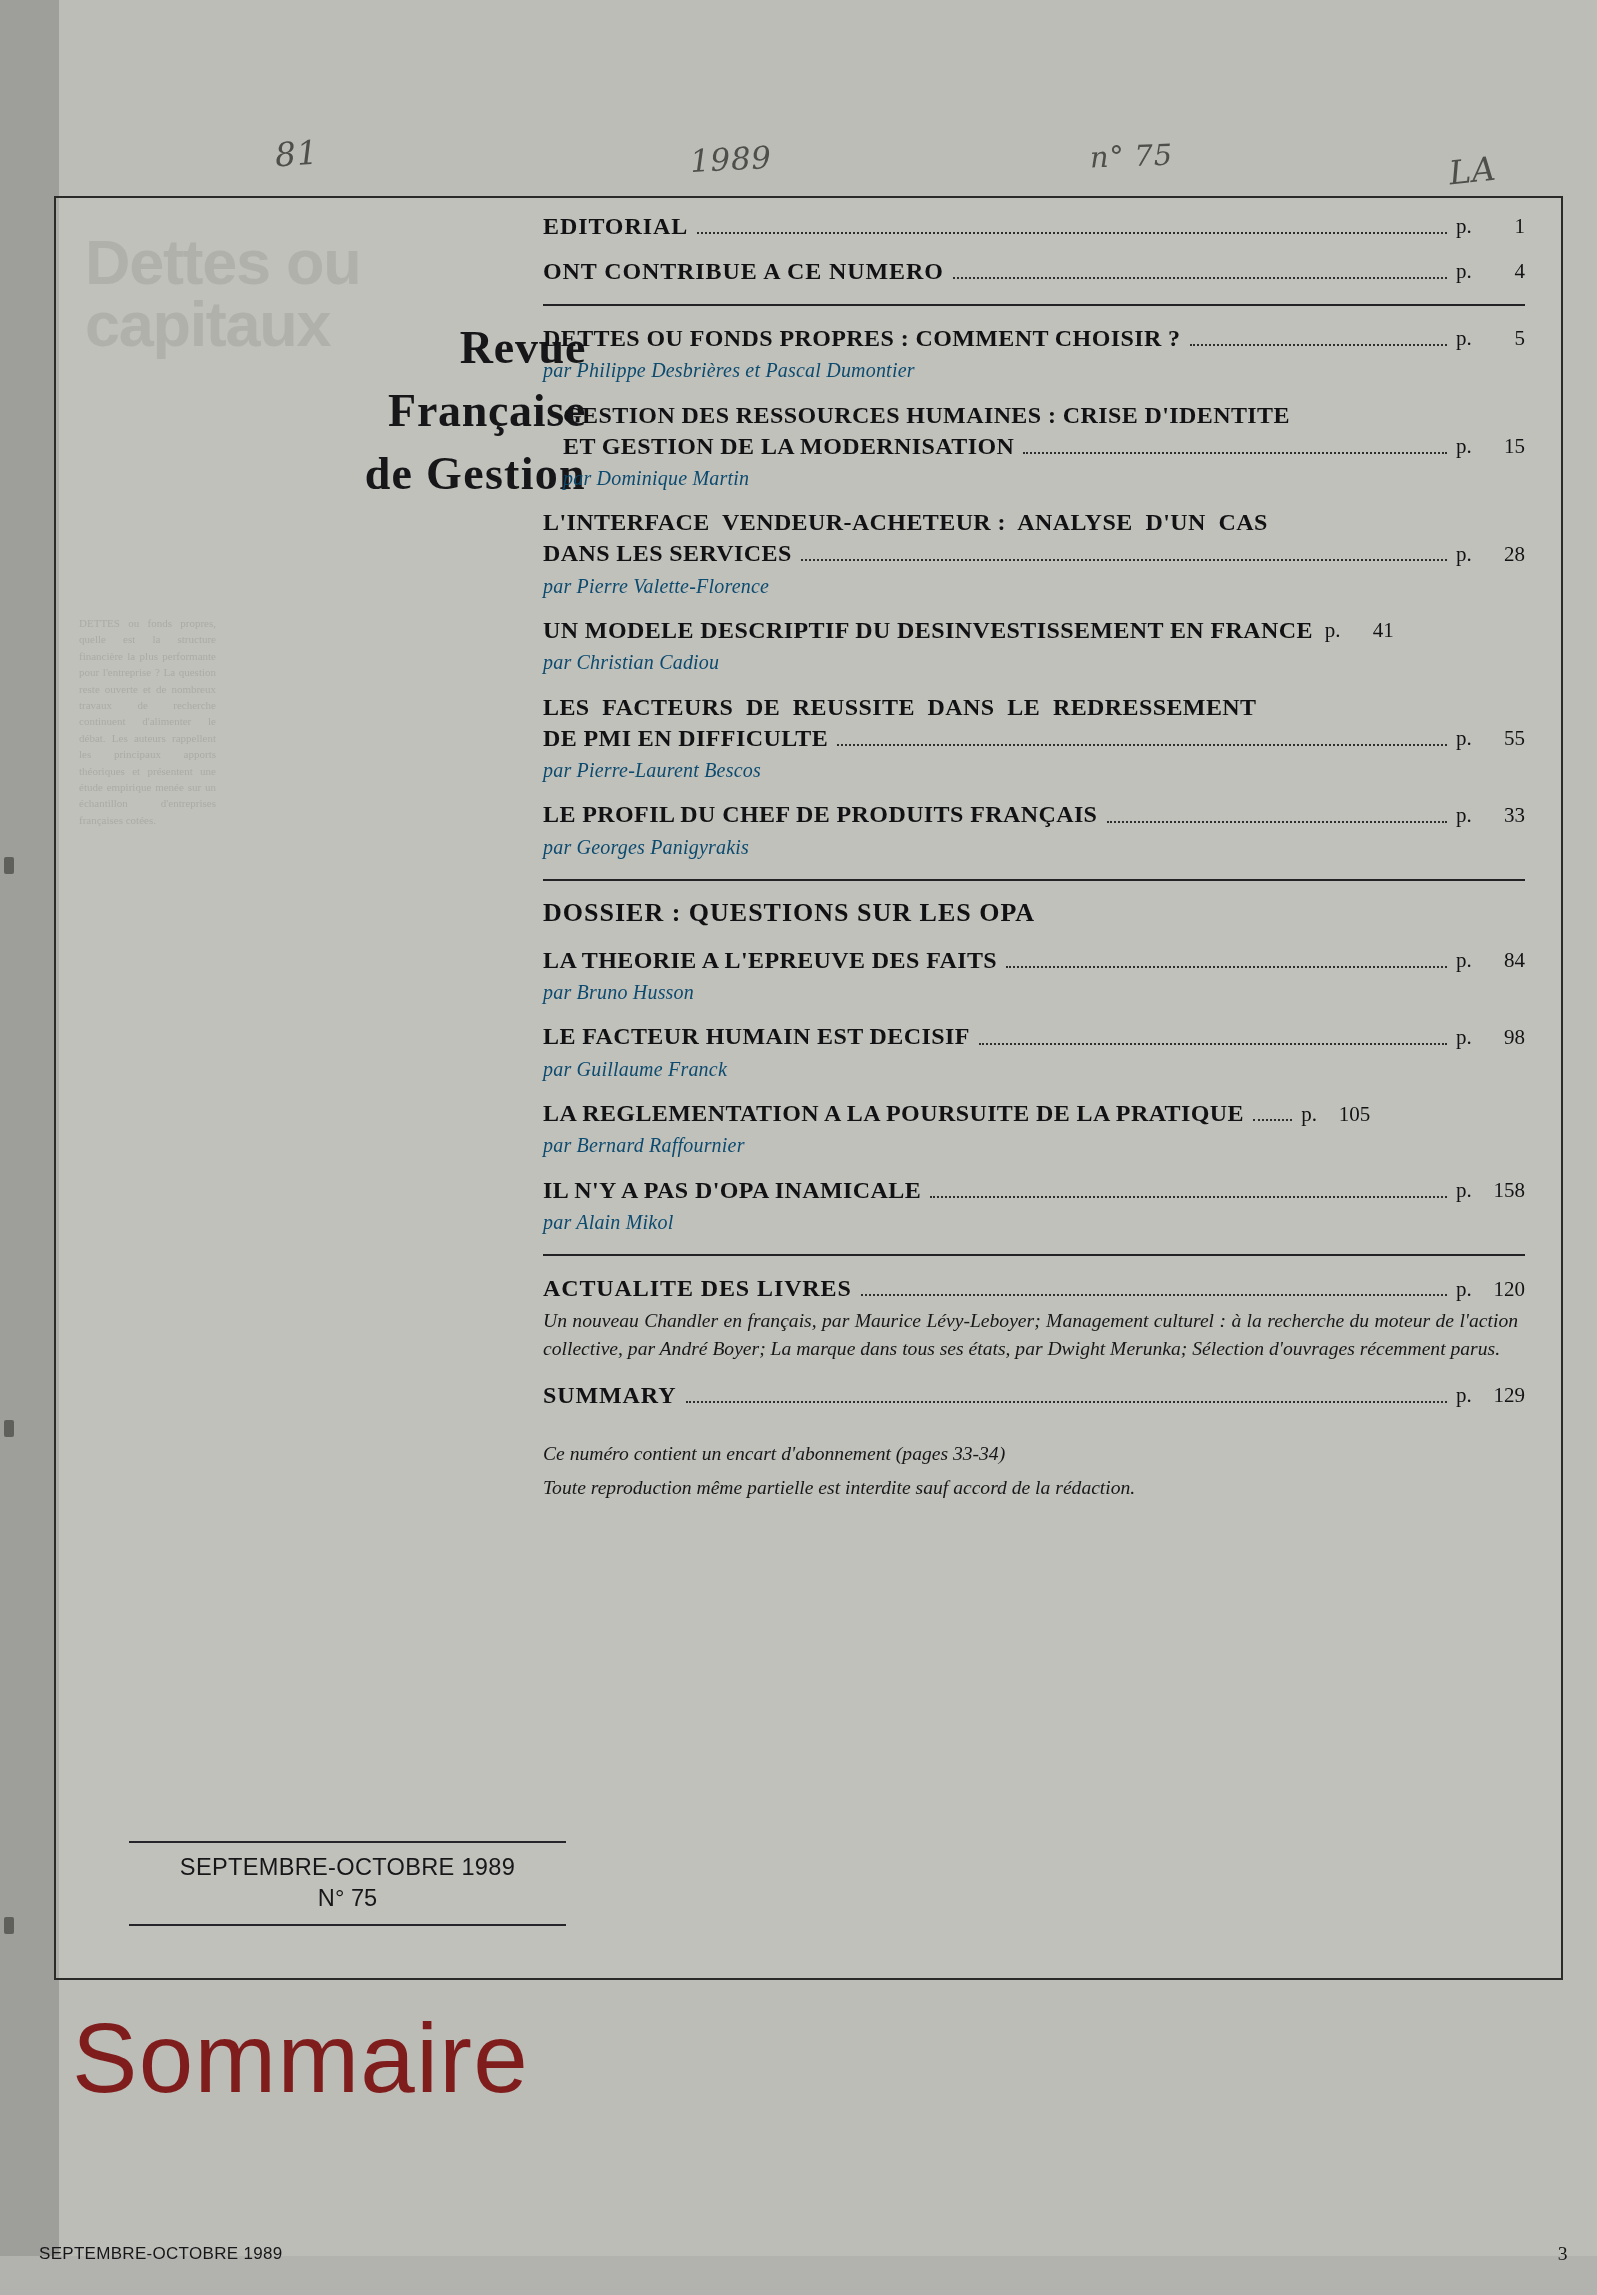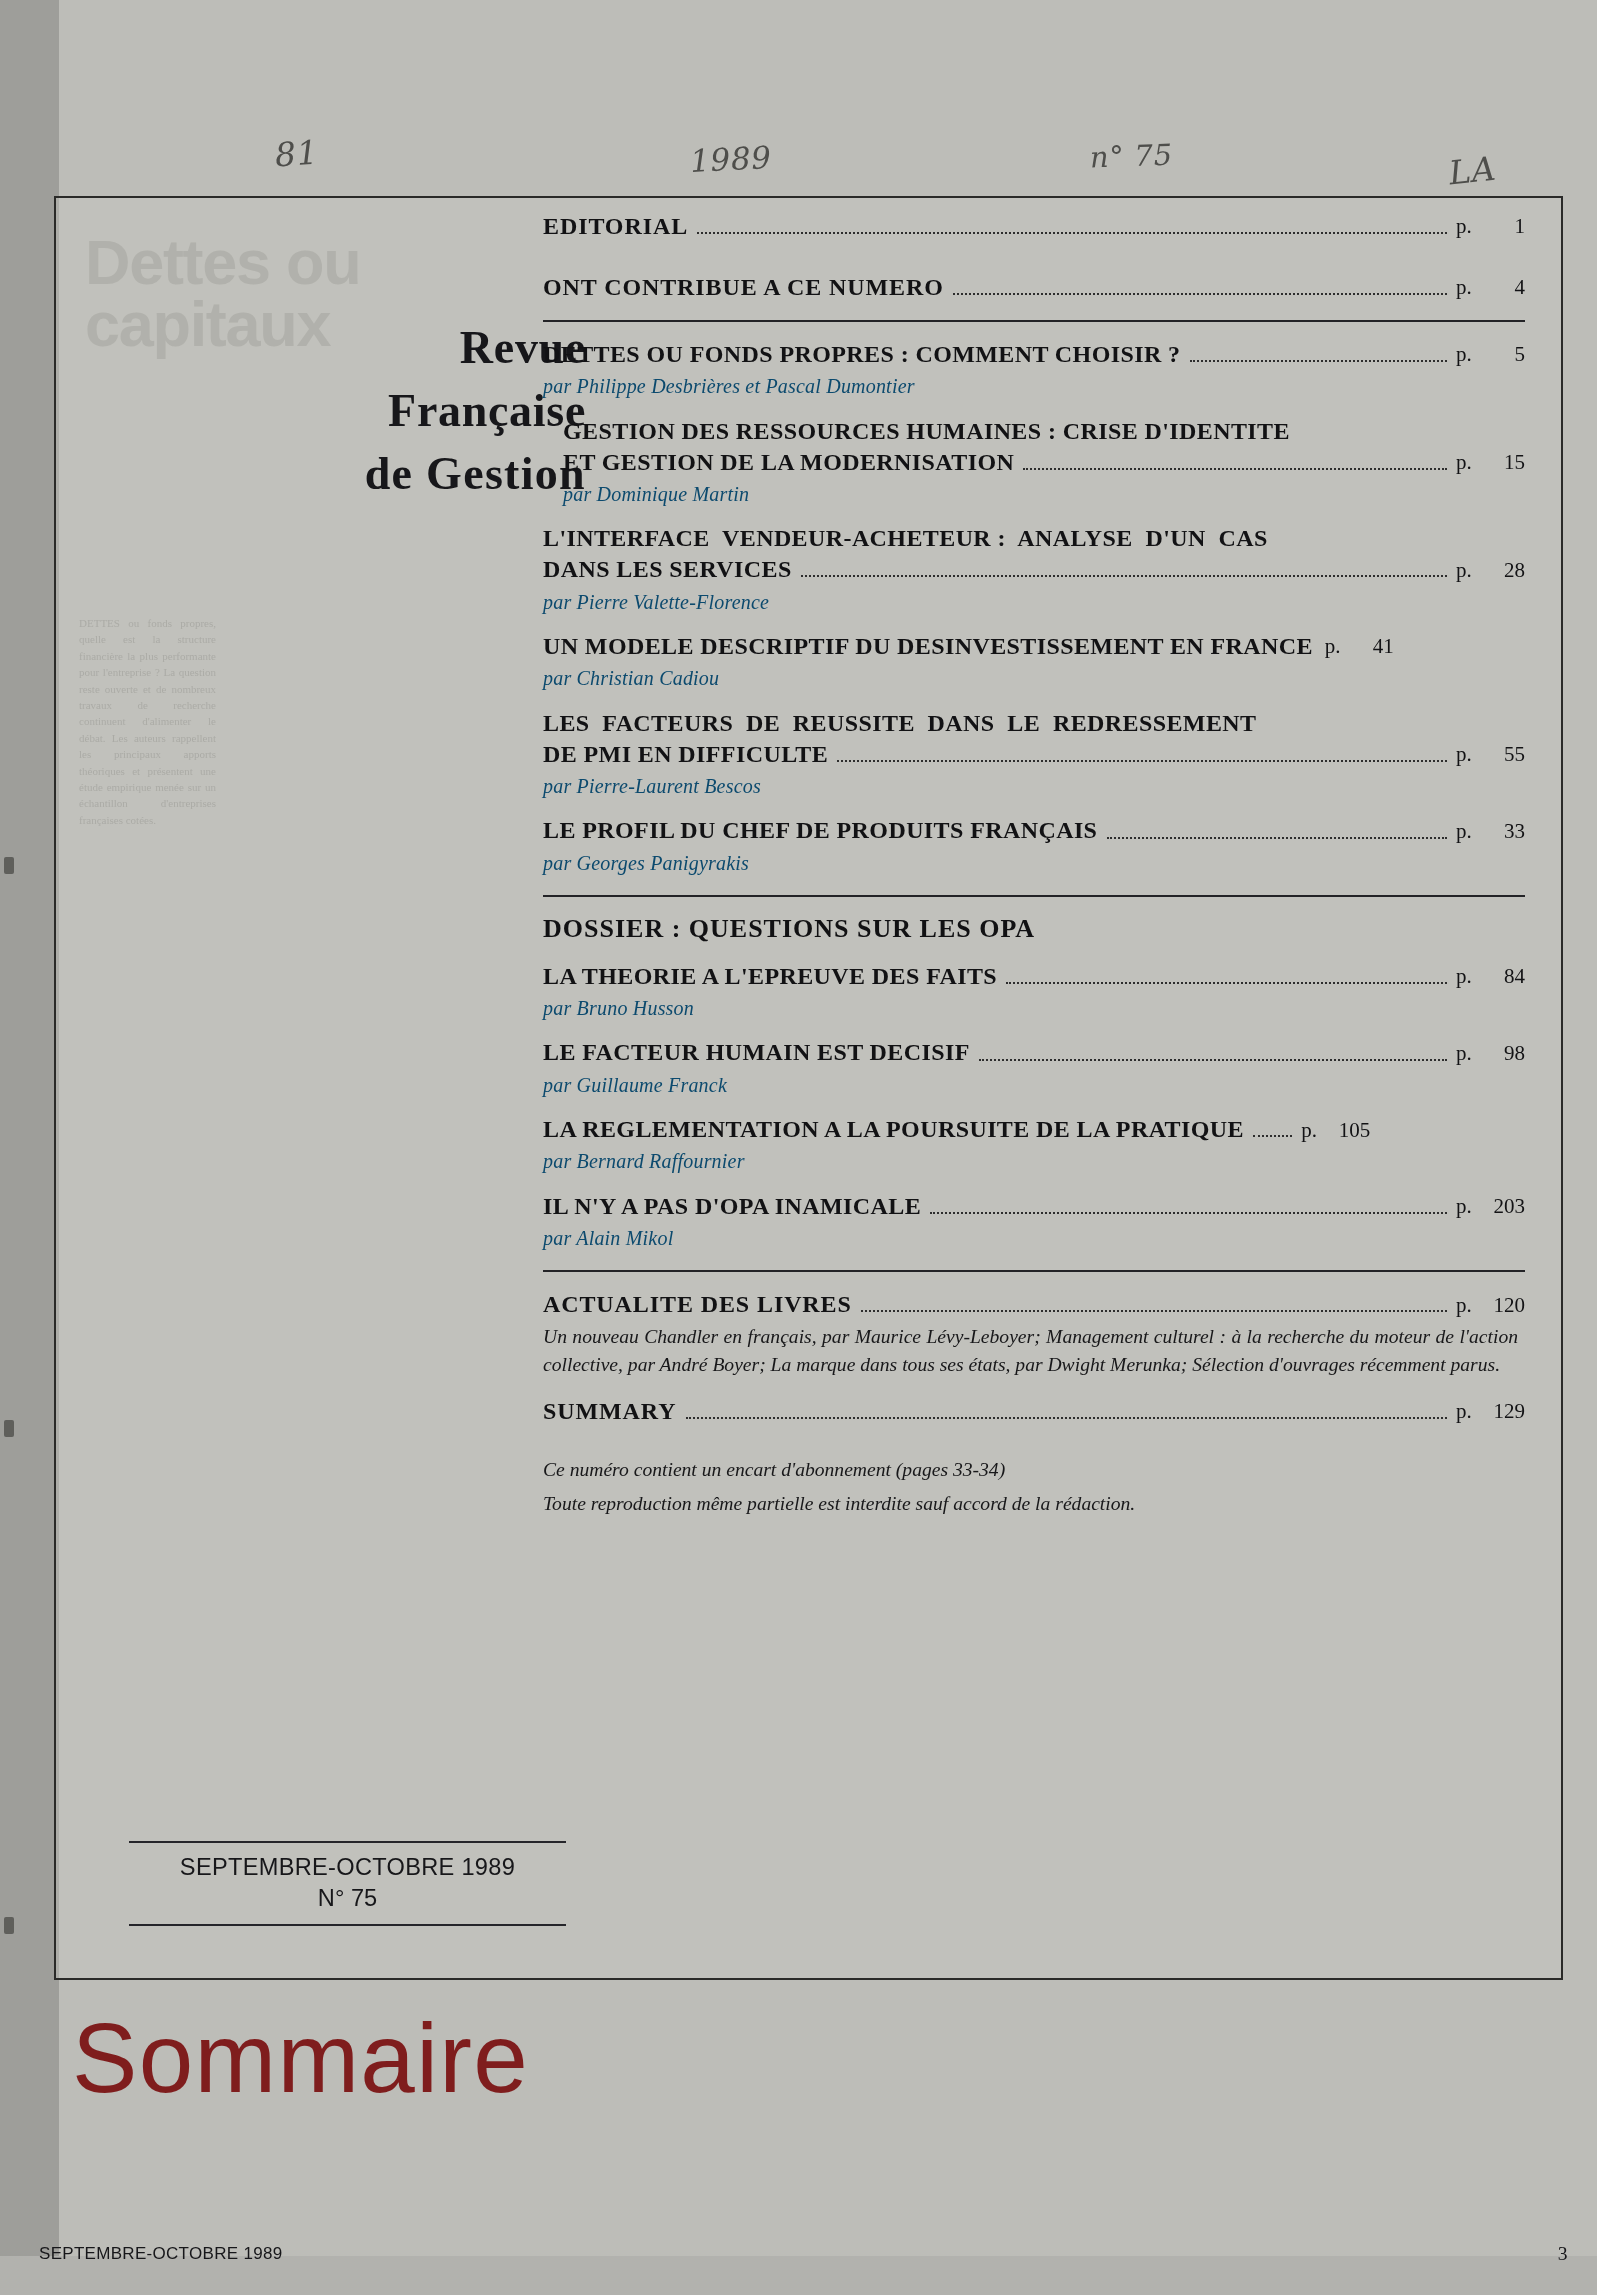--- a/index.html
+++ b/index.html
@@ -300,21 +300,21 @@
 
       <div class="entry">
         <div class="ttl-row">
           <div class="ttl wide">EDITORIAL</div>
           <div class="dots"></div>
           <div class="pg">p.</div>
           <div class="pgnum">1</div>
         </div>
       </div>
 
-      <div class="entry" style="margin-top:30px;">
+      <div class="entry" style="margin-top:14px;">
         <div class="ttl-row">
           <div class="ttl wide">ONT CONTRIBUE A CE NUMERO</div>
           <div class="dots"></div>
           <div class="pg">p.</div>
           <div class="pgnum">4</div>
         </div>
       </div>
 
       <div class="sep"></div>
 
@@ -413,21 +413,21 @@
           <div class="pgnum">105</div>
         </div>
         <div class="author">par Bernard Raffournier</div>
       </div>
 
       <div class="entry multi-title" style="margin-top:14.4px;">
         <div class="ttl-row">
           <div class="ttl">IL N'Y A PAS D'OPA INAMICALE</div>
           <div class="dots"></div>
           <div class="pg">p.</div>
-          <div class="pgnum">203</div>
+          <div class="pgnum">158</div>
         </div>
         <div class="author">par Alain Mikol</div>
       </div>
 
       <div class="sep"></div>
 
       <div class="entry">
         <div class="ttl-row">
           <div class="ttl wide">ACTUALITE DES LIVRES</div>
           <div class="dots"></div>

